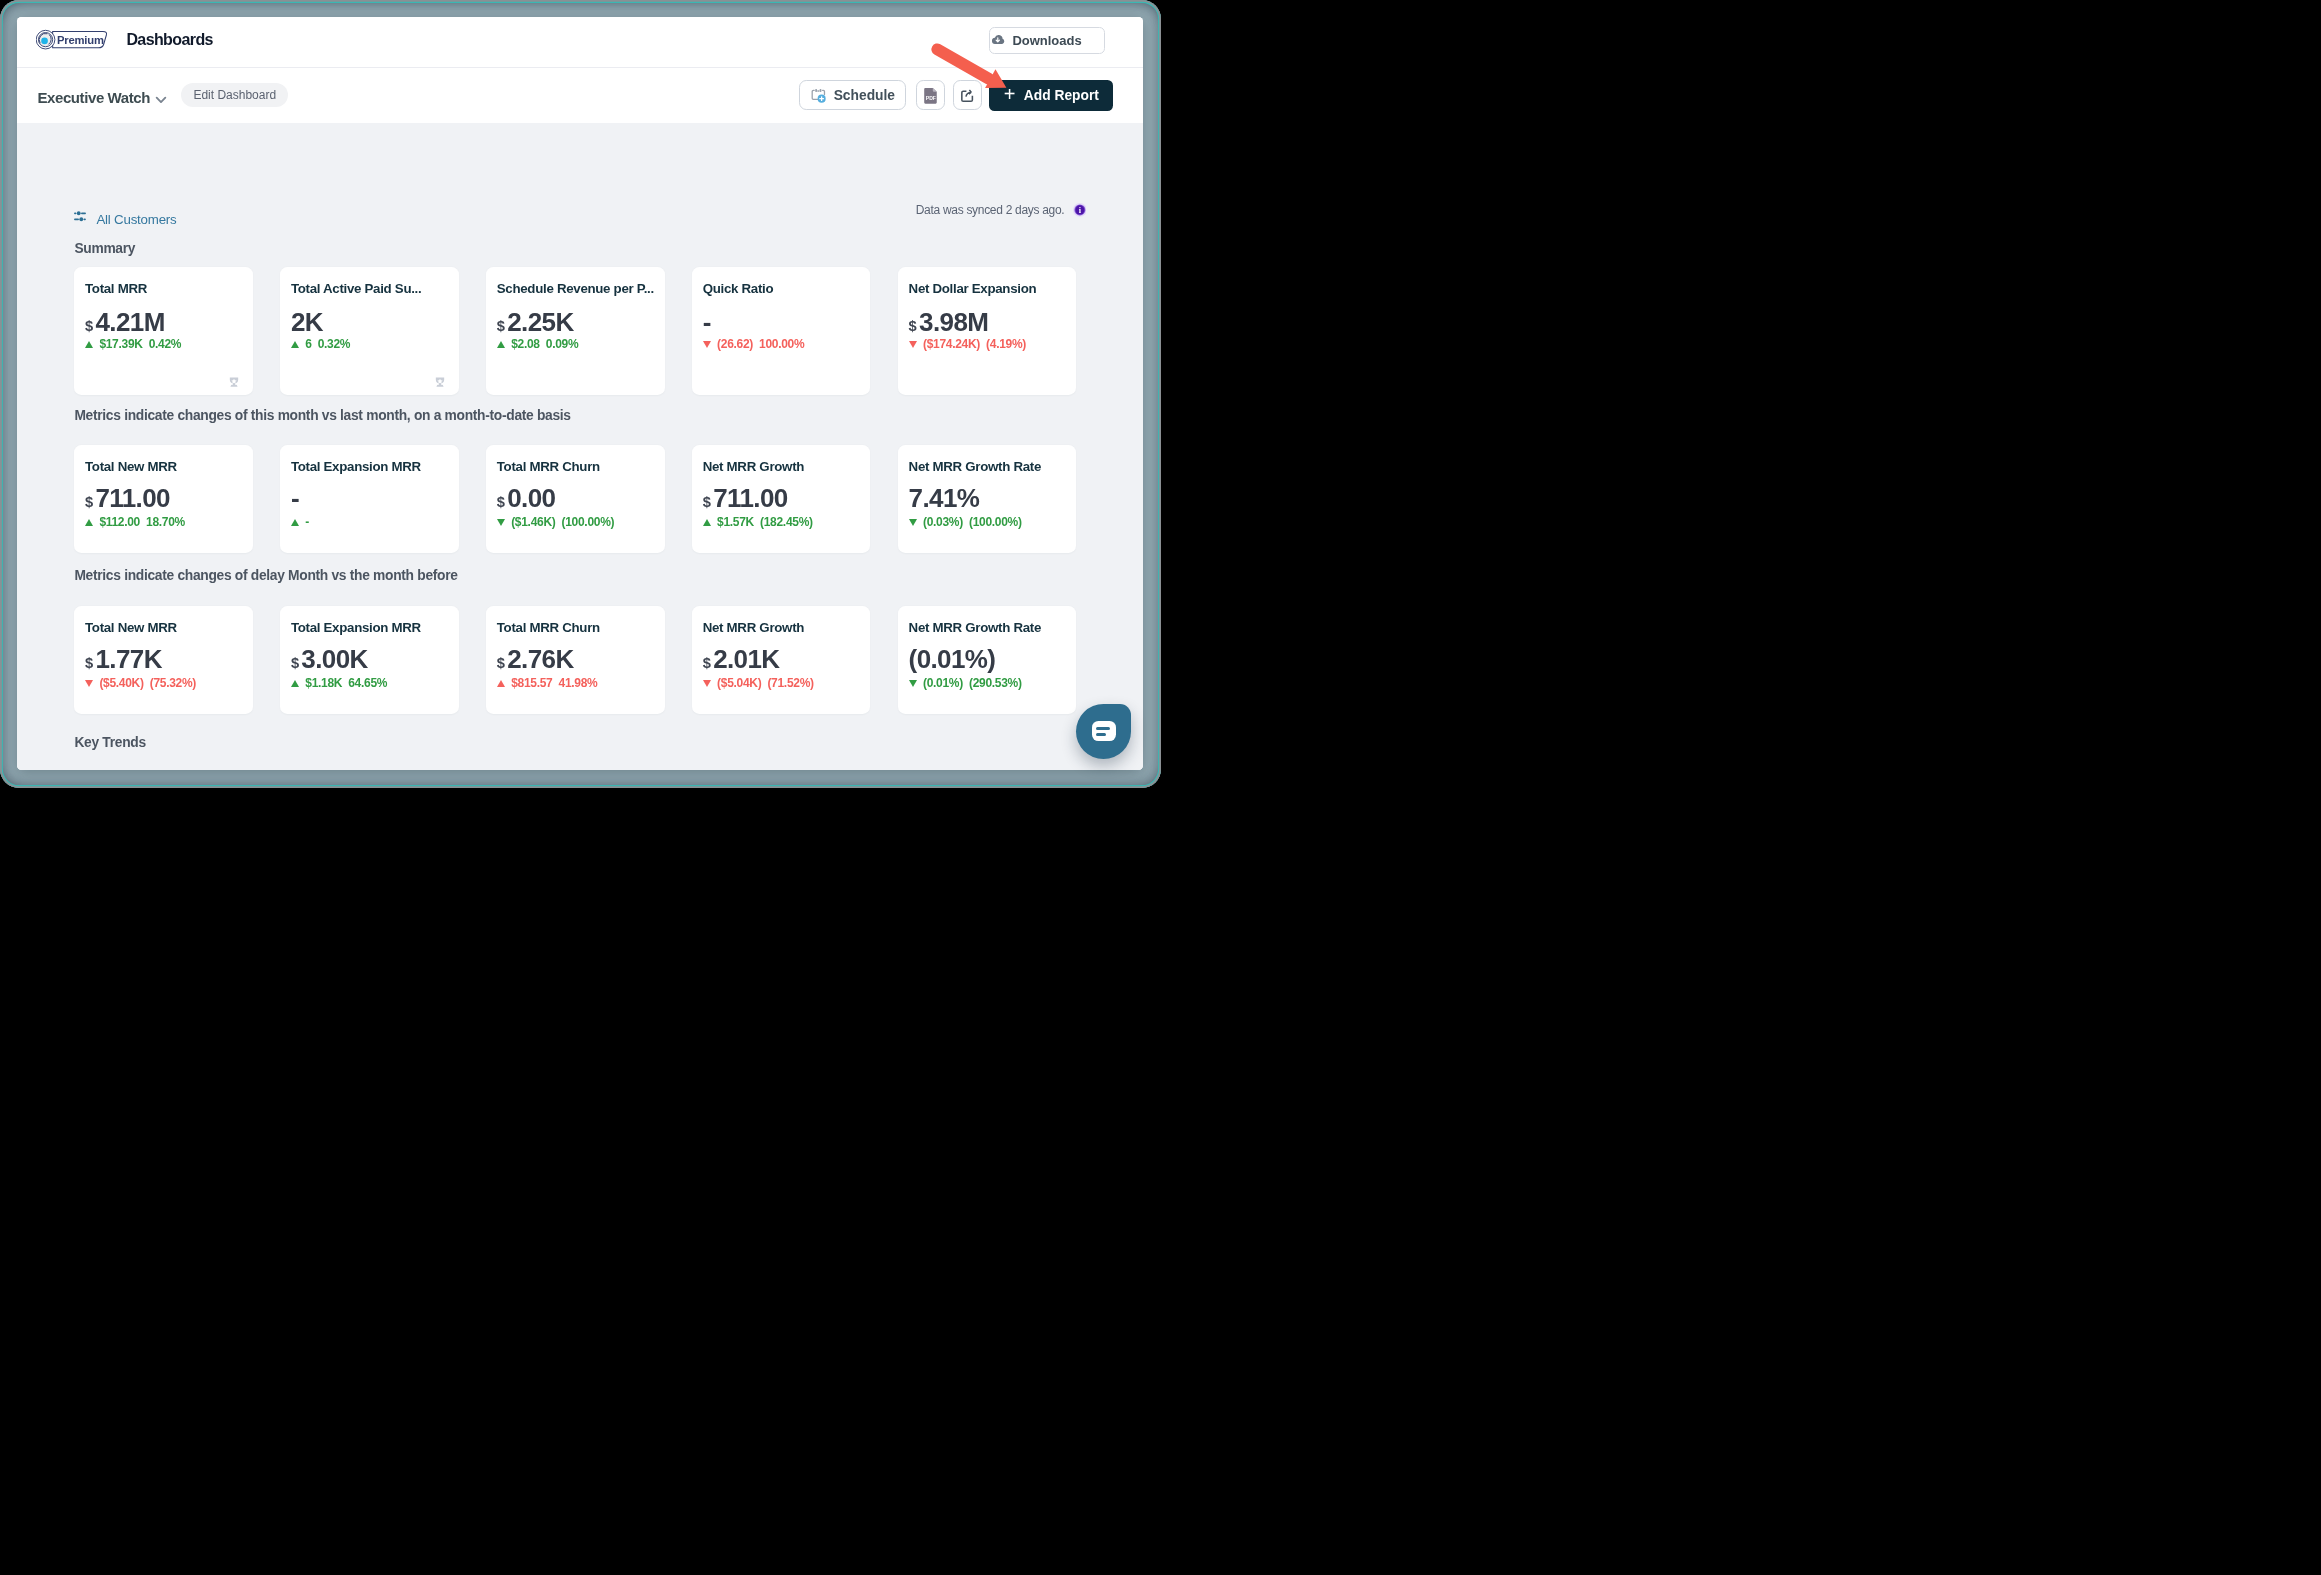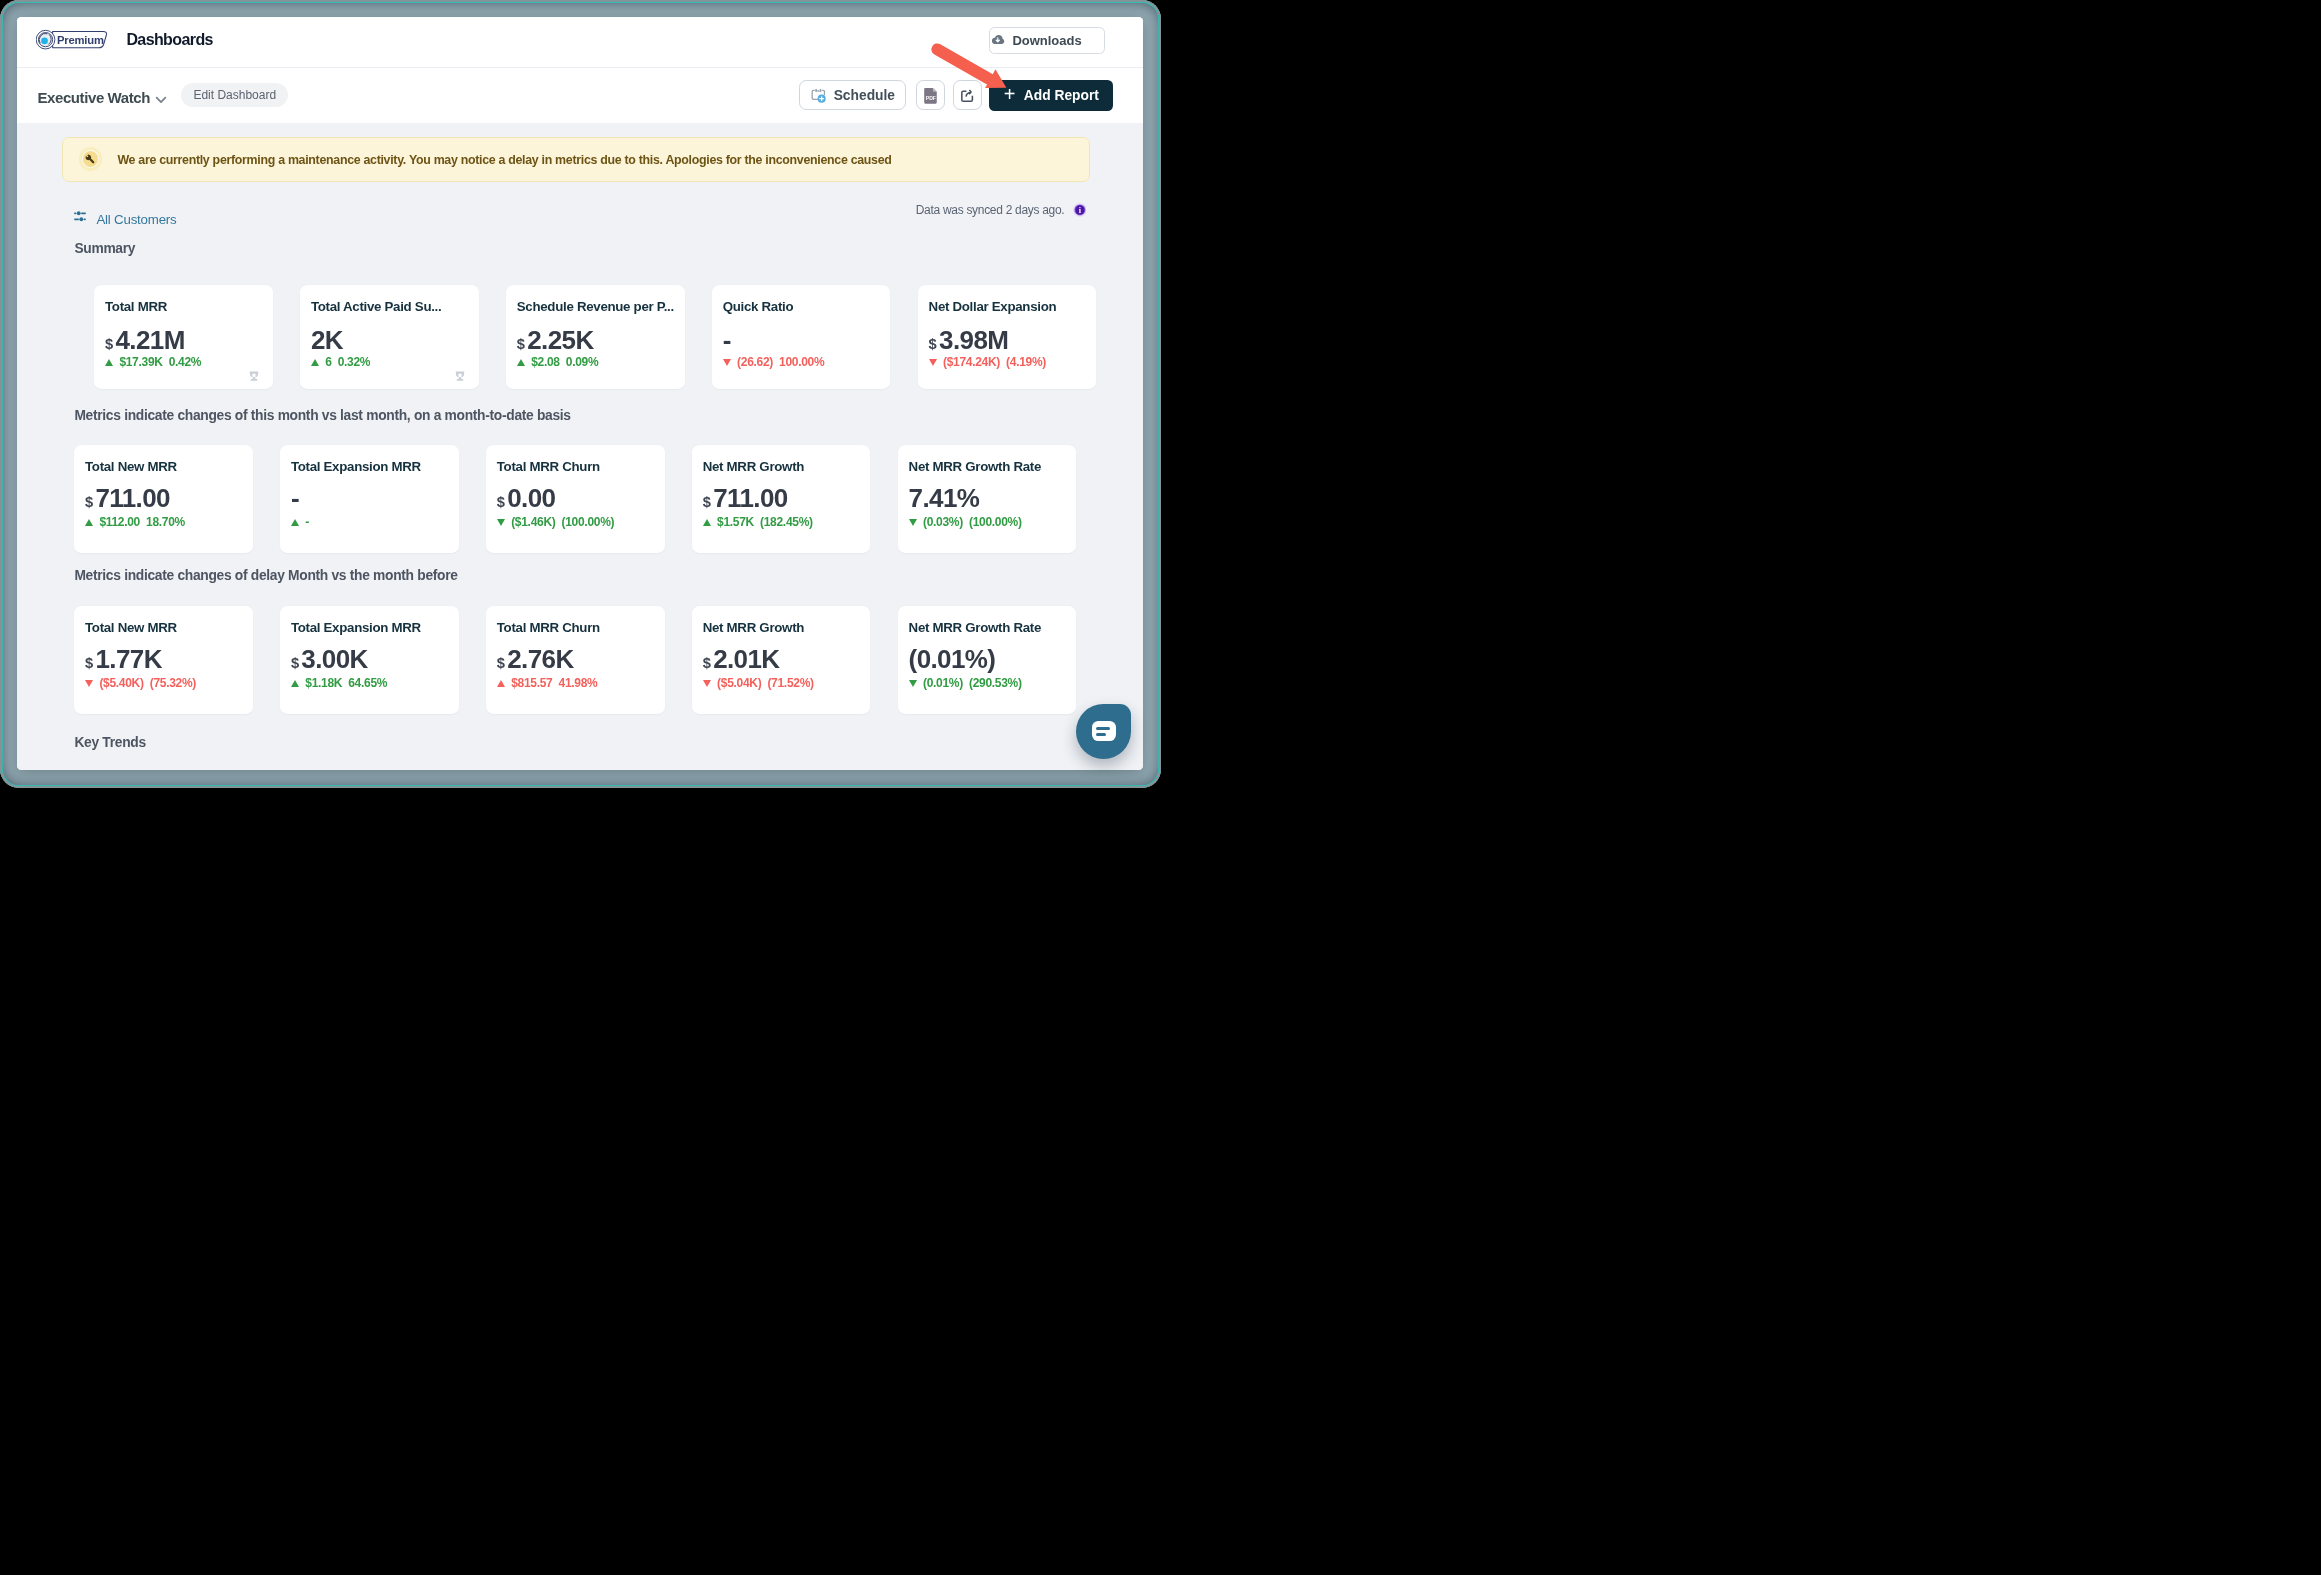--- a/index.html
+++ b/index.html
@@ -32,21 +32,21 @@
 .allcust { position:absolute; left:57px; top:83px; display:flex; align-items:center; gap:10px; }
 .allcust .t { font-size:13.3px; font-weight:500; letter-spacing:-0.2px; color:#35789f;margin-top:6px; }
 .synced { position:absolute; right:79px; top:80px; font-size:12px; font-weight:400; letter-spacing:-0.3px; color:#5b6474; }
 .syncic { position:absolute; right:57px; top:80px; width:13.8px; height:13.8px; }
 .slabel { position:absolute; left:57px; font-size:13.8px; font-weight:700; letter-spacing:-0.3px; color:#4c5561; }
 #lsum { top:118px; }
 #lm1 { top:285px; }
 #lm2 { top:445px; }
 #lkey { top:612px; }
 .grid { position:absolute; left:57px; width:1002px; display:grid; grid-template-columns:repeat(5,1fr); gap:27.5px; }
-#g1 { top:162px; height:104px;margin-left:20px; }
+#g1 { top:144px; height:128px; }
 #g1 .val { top:40px; }
 #g2 { top:322px; height:108px; }
 #g3 { top:483px; height:108px; }
 .card { position:relative; background:#fff; border-radius:7.3px; padding:13.3px 10.6px 0 10.6px; box-shadow:0 0.9px 1.8px rgba(30,40,60,.04); }
 .card .tt { font-size:13.3px; font-weight:700; letter-spacing:-0.3px; color:#16323f; white-space:nowrap; }
 .card .val { position:absolute; left:10.6px; top:38px; display:flex; align-items:baseline; color:#363c47; }
 .card .val .cur { font-size:14.7px; font-weight:700; margin-right:2.3px; color:#3f4551; }
 .card .val .num { font-size:26px; font-weight:700; letter-spacing:-0.6px; }
 .card .delta { position:absolute; left:10.6px; top:70px; display:flex; align-items:center; gap:6.4px; font-size:12px; font-weight:700; letter-spacing:-0.3px; }
 .g { color:#319c43; }
@@ -111,29 +111,20 @@
     </div>
     <div class="btn-sq btn-share">
       <svg width="15.6" height="14.7" viewBox="0 0 17 16">
         <path d="M13.5 8.5 v4.5 a1.5 1.5 0 0 1 -1.5 1.5 H3.5 A1.5 1.5 0 0 1 2 13 V5 a1.5 1.5 0 0 1 1.5 -1.5 H7" fill="none" stroke="#47525e" stroke-width="1.7"></path>
         <path d="M6.5 9.5 C7 6.5 9.5 4.8 12.3 4.6 M12.3 4.6 L10.2 2.2 M12.3 4.6 L9.7 6.6" fill="none" stroke="#47525e" stroke-width="1.7" stroke-linejoin="round"></path>
       </svg>
     </div>
     <div class="btn-add"><span class="plus">+</span> Add Report</div>
   </div>
   <div class="content">
-    <div class="banner">
-      <div class="ic">
-        <svg width="10.6" height="10.6" viewBox="0 0 13 13">
-          <path d="M 1.1 2.6 A 3.4 3.4 0 1 0 2.6 1.1 L 4.1 3.2 L 3.2 4.1 Z" fill="#4a3b12"></path>
-          <path d="M5.9 5.9 L10.1 10.1" stroke="#4a3b12" stroke-width="2.7" stroke-linecap="round"></path>
-        </svg>
-      </div>
-      <div class="txt">We are currently performing a maintenance activity. You may notice a delay in metrics due to this. Apologies for the inconvenience caused</div>
-    </div>
     <div class="allcust">
       <svg width="12" height="11" viewBox="0 0 13 12">
         <g fill="#2c6f94">
         <rect x="0" y="1.6" width="2.6" height="1.9" rx="0.95"></rect>
         <circle cx="5.1" cy="2.5" r="2.1"></circle>
         <rect x="7.6" y="1.6" width="5.4" height="1.9" rx="0.95"></rect>
         <rect x="0" y="8.1" width="5.4" height="1.9" rx="0.95"></rect>
         <circle cx="7.9" cy="9" r="2.1"></circle>
         <rect x="10.3" y="8.1" width="2.6" height="1.9" rx="0.95"></rect>
         </g>

